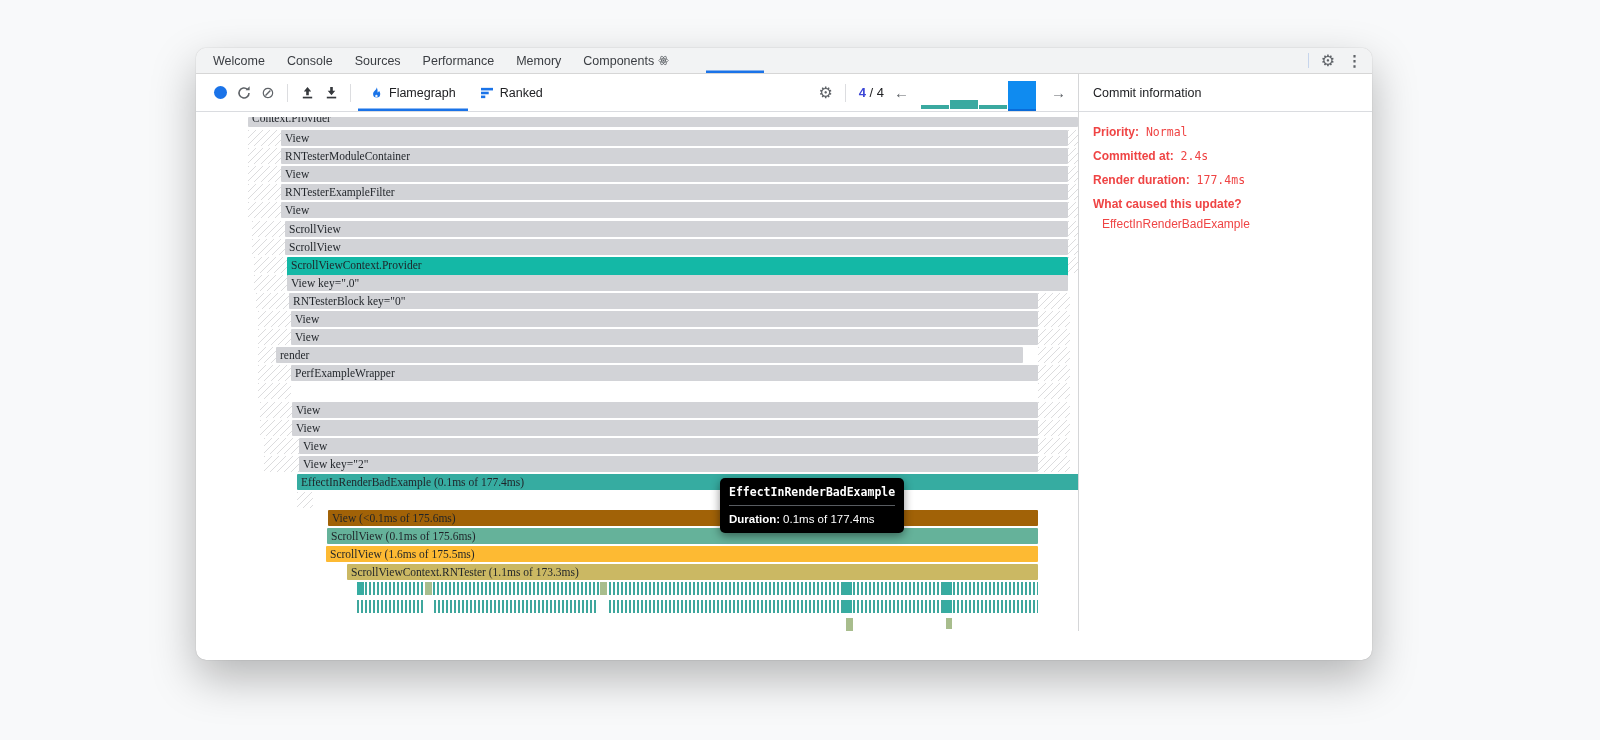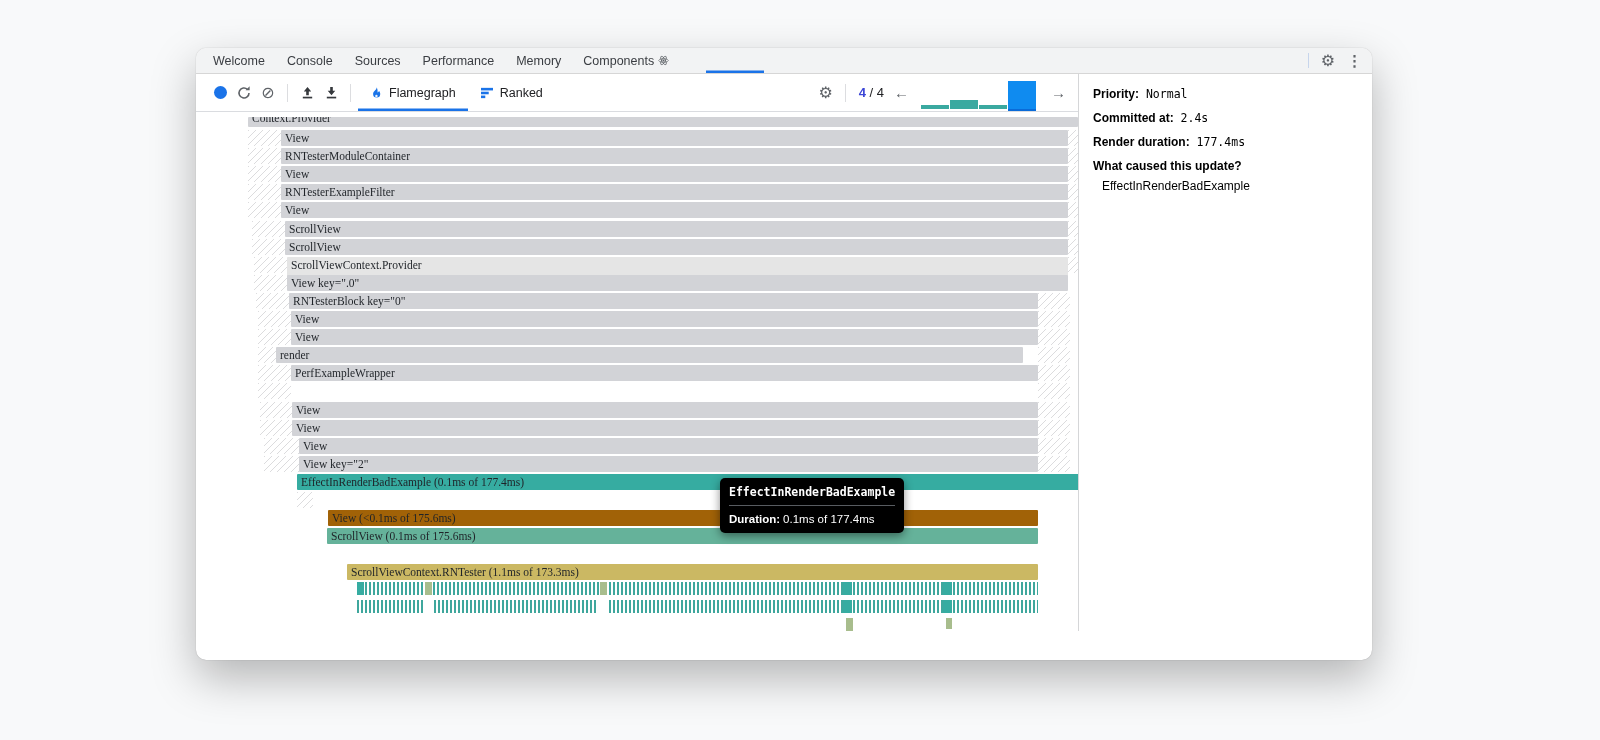--- a/index.html
+++ b/index.html
@@ -55,21 +55,21 @@
   
   .tooltip{position:absolute;left:524px;top:366px;width:166px;background:#000;border-radius:5px;color:#fff;
     padding:7px 9px 8px 9px;box-shadow:0 3px 10px rgba(0,0,0,.45);z-index:10;}
   .tt-title{font-family:"DejaVu Sans Mono",monospace;font-weight:bold;font-size:11.5px;white-space:nowrap;
     border-bottom:1px solid #585c61;padding-bottom:6px;margin-bottom:7px;}
   .tt-dur{font-size:11.5px;white-space:nowrap;}
   .tt-dur b{margin-right:3px;}
   
   .cheader{height:37px;border-bottom:1px solid #dadce0;display:flex;align-items:center;padding-left:14px;
     font-size:12.5px;color:#202124;flex:0 0 auto;}
-  .cbody{padding:13px 14px;font-size:12px;color:#000000;}
+  .cbody{padding:13px 14px;font-size:12px;color:#ef4444;}
   .cline{margin-bottom:10px;}
   .cline b{font-size:12px;}
   .mono{font-family:"DejaVu Sans Mono",monospace;font-size:11.5px;}
   .cause-v{margin-top:6px;padding-left:9px;cursor:pointer;}
   svg{display:block;}
 </style>
 </head>
 <body>
 
 <div class="window">
@@ -221,21 +221,21 @@
           <div class="bar" style="left: 89px; top: 109px; width: 783px; height: 16px; background: rgb(210, 211, 215);">
             <span class="lbl">ScrollView</span>
           </div>
           <div class="hatch" style="left: 56px; top: 127px; width: 33px; height: 16px;"></div>
           <div class="hatch" style="left: 872px; top: 127px; width: 10px; height: 16px;"></div>
           <div class="bar" style="left: 89px; top: 127px; width: 783px; height: 16px; background: rgb(210, 211, 215);">
             <span class="lbl">ScrollView</span>
           </div>
           <div class="hatch" style="left: 58px; top: 145px; width: 33px; height: 16px;"></div>
           <div class="hatch" style="left: 872px; top: 145px; width: 10px; height: 16px;"></div>
-          <div class="bar" style="left: 91px; top: 145px; width: 781px; height: 24px; background: #e5e5e5;">
+          <div class="bar" style="left: 91px; top: 145px; width: 781px; height: 24px; background: #14b8a6;">
             <span class="lbl">ScrollViewContext.Provider</span>
           </div>
           <div class="hatch" style="left: 58px; top: 163px; width: 33px; height: 16px;"></div>
           <div class="bar" style="left: 91px; top: 163px; width: 781px; height: 16px; background: rgb(210, 211, 215);">
             <span class="lbl">View key=".0"</span>
           </div>
           <div class="hatch" style="left: 60px; top: 181px; width: 33px; height: 16px;"></div>
           <div class="hatch" style="left: 842px; top: 181px; width: 32px; height: 16px;"></div>
           <div class="bar" style="left: 93px; top: 181px; width: 749px; height: 16px; background: rgb(210, 211, 215);">
             <span class="lbl">RNTesterBlock key="0"</span>
@@ -284,20 +284,23 @@
           </div>
           <div class="bar" style="left: 101px; top: 362px; width: 838px; height: 16px; background: rgb(54, 172, 161);">
             <span class="lbl">EffectInRenderBadExample (0.1ms of 177.4ms)</span>
           </div>
           <div class="hatch" style="left: 101px; top: 380px; width: 16px; height: 16px;"></div>
           <div class="bar" style="left: 132px; top: 398px; width: 710px; height: 16px; background: #a16207;">
             <span class="lbl">View (&lt;0.1ms of 175.6ms)</span>
           </div>
           <div class="bar" style="left: 131px; top: 416px; width: 711px; height: 16px; background: rgb(101, 178, 154);">
             <span class="lbl">ScrollView (0.1ms of 175.6ms)</span>
+          </div>
+          <div class="bar" style="left: 130px; top: 434px; width: 712px; height: 16px; background: rgb(253, 186, 51);">
+            <span class="lbl">ScrollView (1.6ms of 175.5ms)</span>
           </div>
           <div class="bar" style="left: 151px; top: 452px; width: 691px; height: 16px; background: rgb(203, 184, 99);">
             <span class="lbl">ScrollViewContext.RNTester (1.1ms of 173.3ms)</span>
           </div>
           <div class="comb" style="left: 161px; top: 470px; width: 681px; height: 13px;"></div>
           <div class="solidseg" style="left: 161px; top: 470px; width: 7px; height: 13px; background: rgb(54, 172, 161);"></div>
           <div class="solidseg" style="left: 229px; top: 470px; width: 7px; height: 13px; background: rgb(168, 189, 141);"></div>
           <div class="solidseg" style="left: 404px; top: 470px; width: 7px; height: 13px; background: rgb(168, 189, 141);"></div>
           <div class="solidseg" style="left: 647px; top: 470px; width: 9px; height: 13px; background: rgb(54, 172, 161);"></div>
           <div class="solidseg" style="left: 747px; top: 470px; width: 9px; height: 13px; background: rgb(54, 172, 161);"></div>
@@ -305,20 +308,21 @@
           <div class="comb" style="left: 238px; top: 488px; width: 164px; height: 13px;"></div>
           <div class="comb" style="left: 413px; top: 488px; width: 429px; height: 13px;"></div>
           <div class="solidseg" style="left: 647px; top: 488px; width: 9px; height: 13px; background: rgb(54, 172, 161);"></div>
           <div class="solidseg" style="left: 747px; top: 488px; width: 9px; height: 13px; background: rgb(54, 172, 161);"></div>
           <div class="solidseg" style="left: 650px; top: 506px; width: 7px; height: 13px; background: rgb(168, 189, 141);"></div>
           <div class="solidseg" style="left: 750px; top: 506px; width: 6px; height: 11px; background: rgb(168, 189, 141);"></div>
         </div>
     </div>
 
     <div class="commit-pane">
+      <div class="cheader">Commit information</div>
       <div class="cbody">
         <div id="cfields">
             <div class="cline"><b>Priority:</b><span class="mono"> Normal</span></div>
             <div class="cline"><b>Committed at:</b><span class="mono"> 2.4s</span></div>
             <div class="cline"><b>Render duration:</b><span class="mono"> 177.4ms</span></div>
           </div>
         <div class="cline">
           <b>What caused this update?</b>
           <div class="cause-v">EffectInRenderBadExample</div>
         </div>

